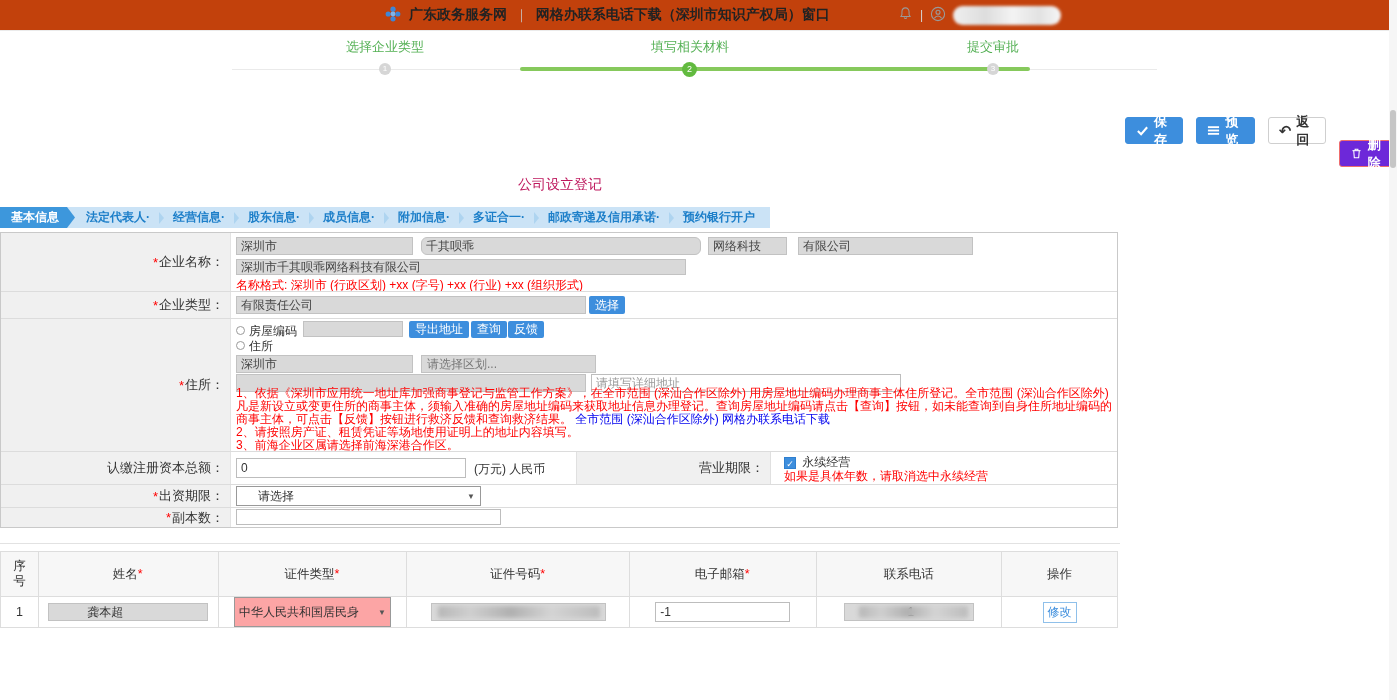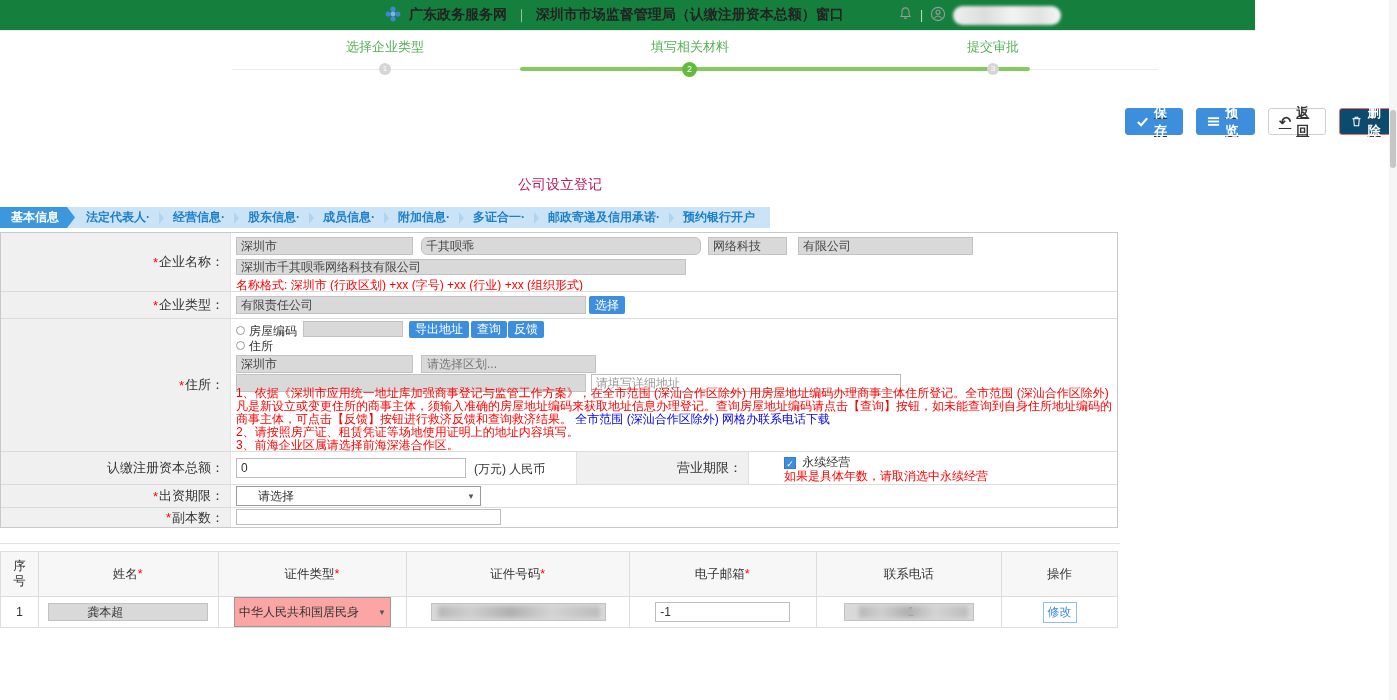--- a/index.html
+++ b/index.html
@@ -1,44 +1,44 @@
 <!DOCTYPE html>
 <html><head>
 <meta charset="utf-8">
 <style>
   html,body{margin:0;padding:0;background:#fff;}
   body{font-family:"Liberation Sans","DejaVu Sans",sans-serif;font-size:12px;color:#333;}
   #app{position:relative;width:1397px;height:700px;overflow:hidden;background:#fff;}
   .abs{position:absolute;}
 
   
-  .hdr{position:absolute;top:0;left:0;width:1255px;height:30px;border-bottom:1px solid #ebebeb;background:#15803d;}
+  .hdr{position:absolute;top:0;left:0;width:1397px;height:30px;border-bottom:1px solid #ebebeb;background:#c2410c;}
   .hdr-c{position:absolute;left:385px;top:0;height:30px;display:flex;align-items:center;gap:8px;white-space:nowrap;}
   .brand{font-size:14px;font-weight:bold;color:#222;}
   .hdr-sep{color:#c9c9c9;font-size:13px;}
   .office{font-size:14px;font-weight:bold;color:#222;}
   .hdr-u{position:absolute;left:898px;top:0;height:30px;display:flex;align-items:center;gap:7px;}
   .vbar{color:#d5d5d5;}
   .ublur{width:108px;height:19px;border-radius:10px;background:linear-gradient(90deg,#efefef,#dddddd 30%,#f3f3f3 55%,#e2e2e2 80%,#f6f6f6);filter:blur(1.5px);}
 
   
   .steps{position:absolute;left:232px;top:36px;width:925px;height:44px;}
   .track{position:absolute;left:0;top:33px;width:925px;height:1px;background:#eaeaea;}
   .gseg{position:absolute;left:288px;top:31px;width:510px;height:4px;background:#86c95c;border-radius:2px;}
   .stlab{position:absolute;top:2px;width:200px;text-align:center;color:#54b054;font-size:13px;}
   .stc{position:absolute;border-radius:50%;color:#fff;text-align:center;}
   .stc.g1{width:12px;height:12px;background:#d6d6d6;font-size:8px;line-height:12px;top:27px;}
   .stc.g2{width:15px;height:15px;background:#62ba3f;font-size:9px;line-height:15px;top:26px;}
 
   
-  .tbar{position:absolute;left:1125px;top:108px;display:flex;gap:13px;text-decoration:underline;}
+  .tbar{position:absolute;left:1125px;top:117px;display:flex;gap:13px;}
   .tbtn{height:27px;border-radius:3px;display:flex;align-items:center;gap:5px;padding:0 10px;font-size:13px;font-weight:bold;box-sizing:border-box;border:1px solid transparent;cursor:pointer;}
   .tbtn.blue{background:#3d8edd;color:#fff;border-color:#3d8edd;}
   .tbtn.white{background:#fff;color:#333;border-color:#cfcfcf;}
-  .tbtn.red{background:#0c4a6e;color:#fff;border-color:#ef6d6d;}
+  .tbtn.red{background:#6d28d9;color:#fff;border-color:#ef6d6d;margin-top:23px;}
   .tbtn svg{display:block;}
   .undo-glyph{font-size:15px;line-height:13px;color:#333;font-weight:bold;}
 
   
   .sbar{position:absolute;right:0;top:0;width:8px;height:700px;background:#f6f6f6;}
   .sthumb{position:absolute;left:1px;top:110px;width:6px;height:58px;background:#c6c6c6;border-radius:3px;}
 
   
   .tabrow{position:absolute;left:0;top:146px;width:1120px;height:26px;}
   .tabline{position:absolute;left:0;bottom:0;width:1120px;height:1px;background:#d9d9d9;}
@@ -63,21 +63,21 @@
   .ip::placeholder{color:#999;}
   .hint{position:absolute;color:#f00;font-size:12px;white-space:nowrap;}
   .sbtn{position:absolute;background:#3d8edd;color:#fff;border:none;border-radius:2px;font-size:12px;height:18px;line-height:18px;padding:0 6px;box-sizing:border-box;font-family:inherit;cursor:pointer;}
   .radio{position:absolute;width:9px;height:9px;border:1px solid #9a9a9a;border-radius:50%;background:#fff;box-sizing:border-box;}
   .rlab{position:absolute;font-size:12px;color:#333;}
   .sel{position:absolute;box-sizing:border-box;border:1px solid #999;background:#fff;display:flex;align-items:center;justify-content:space-between;padding:0 5px;font-size:12px;color:#333;}
   .sel.g{background:#d9d9d9;border-color:#c2c2c2;color:#777;}
   .arrow-down{font-size:8px;color:#555;}
   .notes{position:absolute;left:5px;top:68px;width:885px;color:#f00;font-size:12px;line-height:13px;}
   .bluelink{color:#0000ee;cursor:pointer;}
-  .lbl2{position:absolute;left:345px;top:0;bottom:0;width:173px;background:#f0f0f0;border-left:1px solid #e0e0e0;border-right:1px solid #e0e0e0;display:flex;align-items:center;justify-content:flex-end;padding-right:6px;box-sizing:border-box;font-size:13px;}
+  .lbl2{position:absolute;left:345px;top:0;bottom:0;width:195px;background:#f0f0f0;border-left:1px solid #e0e0e0;border-right:1px solid #e0e0e0;display:flex;align-items:center;justify-content:flex-end;padding-right:6px;box-sizing:border-box;font-size:13px;}
   .cb{display:inline-block;width:12px;height:12px;background:#3d8edd;border:1px solid #2f7fcf;color:#fff;font-size:9px;line-height:12px;text-align:center;box-sizing:border-box;vertical-align:middle;}
   .cb::after{content:"✓";}
 
   
   .divline{position:absolute;left:0;top:543px;width:1120px;height:1px;background:#e2e2e2;}
   .mt{position:absolute;left:0;top:551px;width:1118px;border:1px solid #ddd;box-sizing:border-box;}
   .mhr{display:flex;height:44px;background:#f7f7f7;}
   .mdr{display:flex;height:30px;background:#fff;border-top:1px solid #ddd;}
   .mc{border-right:1px solid #ddd;box-sizing:border-box;display:flex;align-items:center;justify-content:center;font-size:12.5px;color:#333;overflow:hidden;}
   .mc:last-child{border-right:none;}
@@ -104,21 +104,21 @@
               <circle cx="8" cy="3.2" r="2.6"></circle>
               <circle cx="8" cy="12.8" r="2.6"></circle>
               <circle cx="3.2" cy="8" r="2.6"></circle>
               <circle cx="12.8" cy="8" r="2.6"></circle>
             </g>
             <circle cx="8" cy="8" r="2.4" fill="#7fb4e8"></circle>
           </svg>
       </span>
       <span class="brand">广东政务服务网</span>
       <span class="hdr-sep">｜</span>
-      <span class="office">深圳市市场监督管理局（认缴注册资本总额）窗口</span>
+      <span class="office">网格办联系电话下载（深圳市知识产权局）窗口</span>
     </div>
     <div class="hdr-u">
       <span>
         <svg width="15" height="15" viewBox="0 0 16 16" fill="none" stroke="#9a9a9a" stroke-width="1.1">
             <path d="M8 2 C5.6 2 4.2 3.9 4.2 6.3 V9.2 L3.1 11.2 H12.9 L11.8 9.2 V6.3 C11.8 3.9 10.4 2 8 2 Z"></path>
             <path d="M6.6 12.3 a1.5 1.5 0 0 0 2.8 0"></path>
           </svg>
       </span>
       <span class="vbar">|</span>
       <span>

